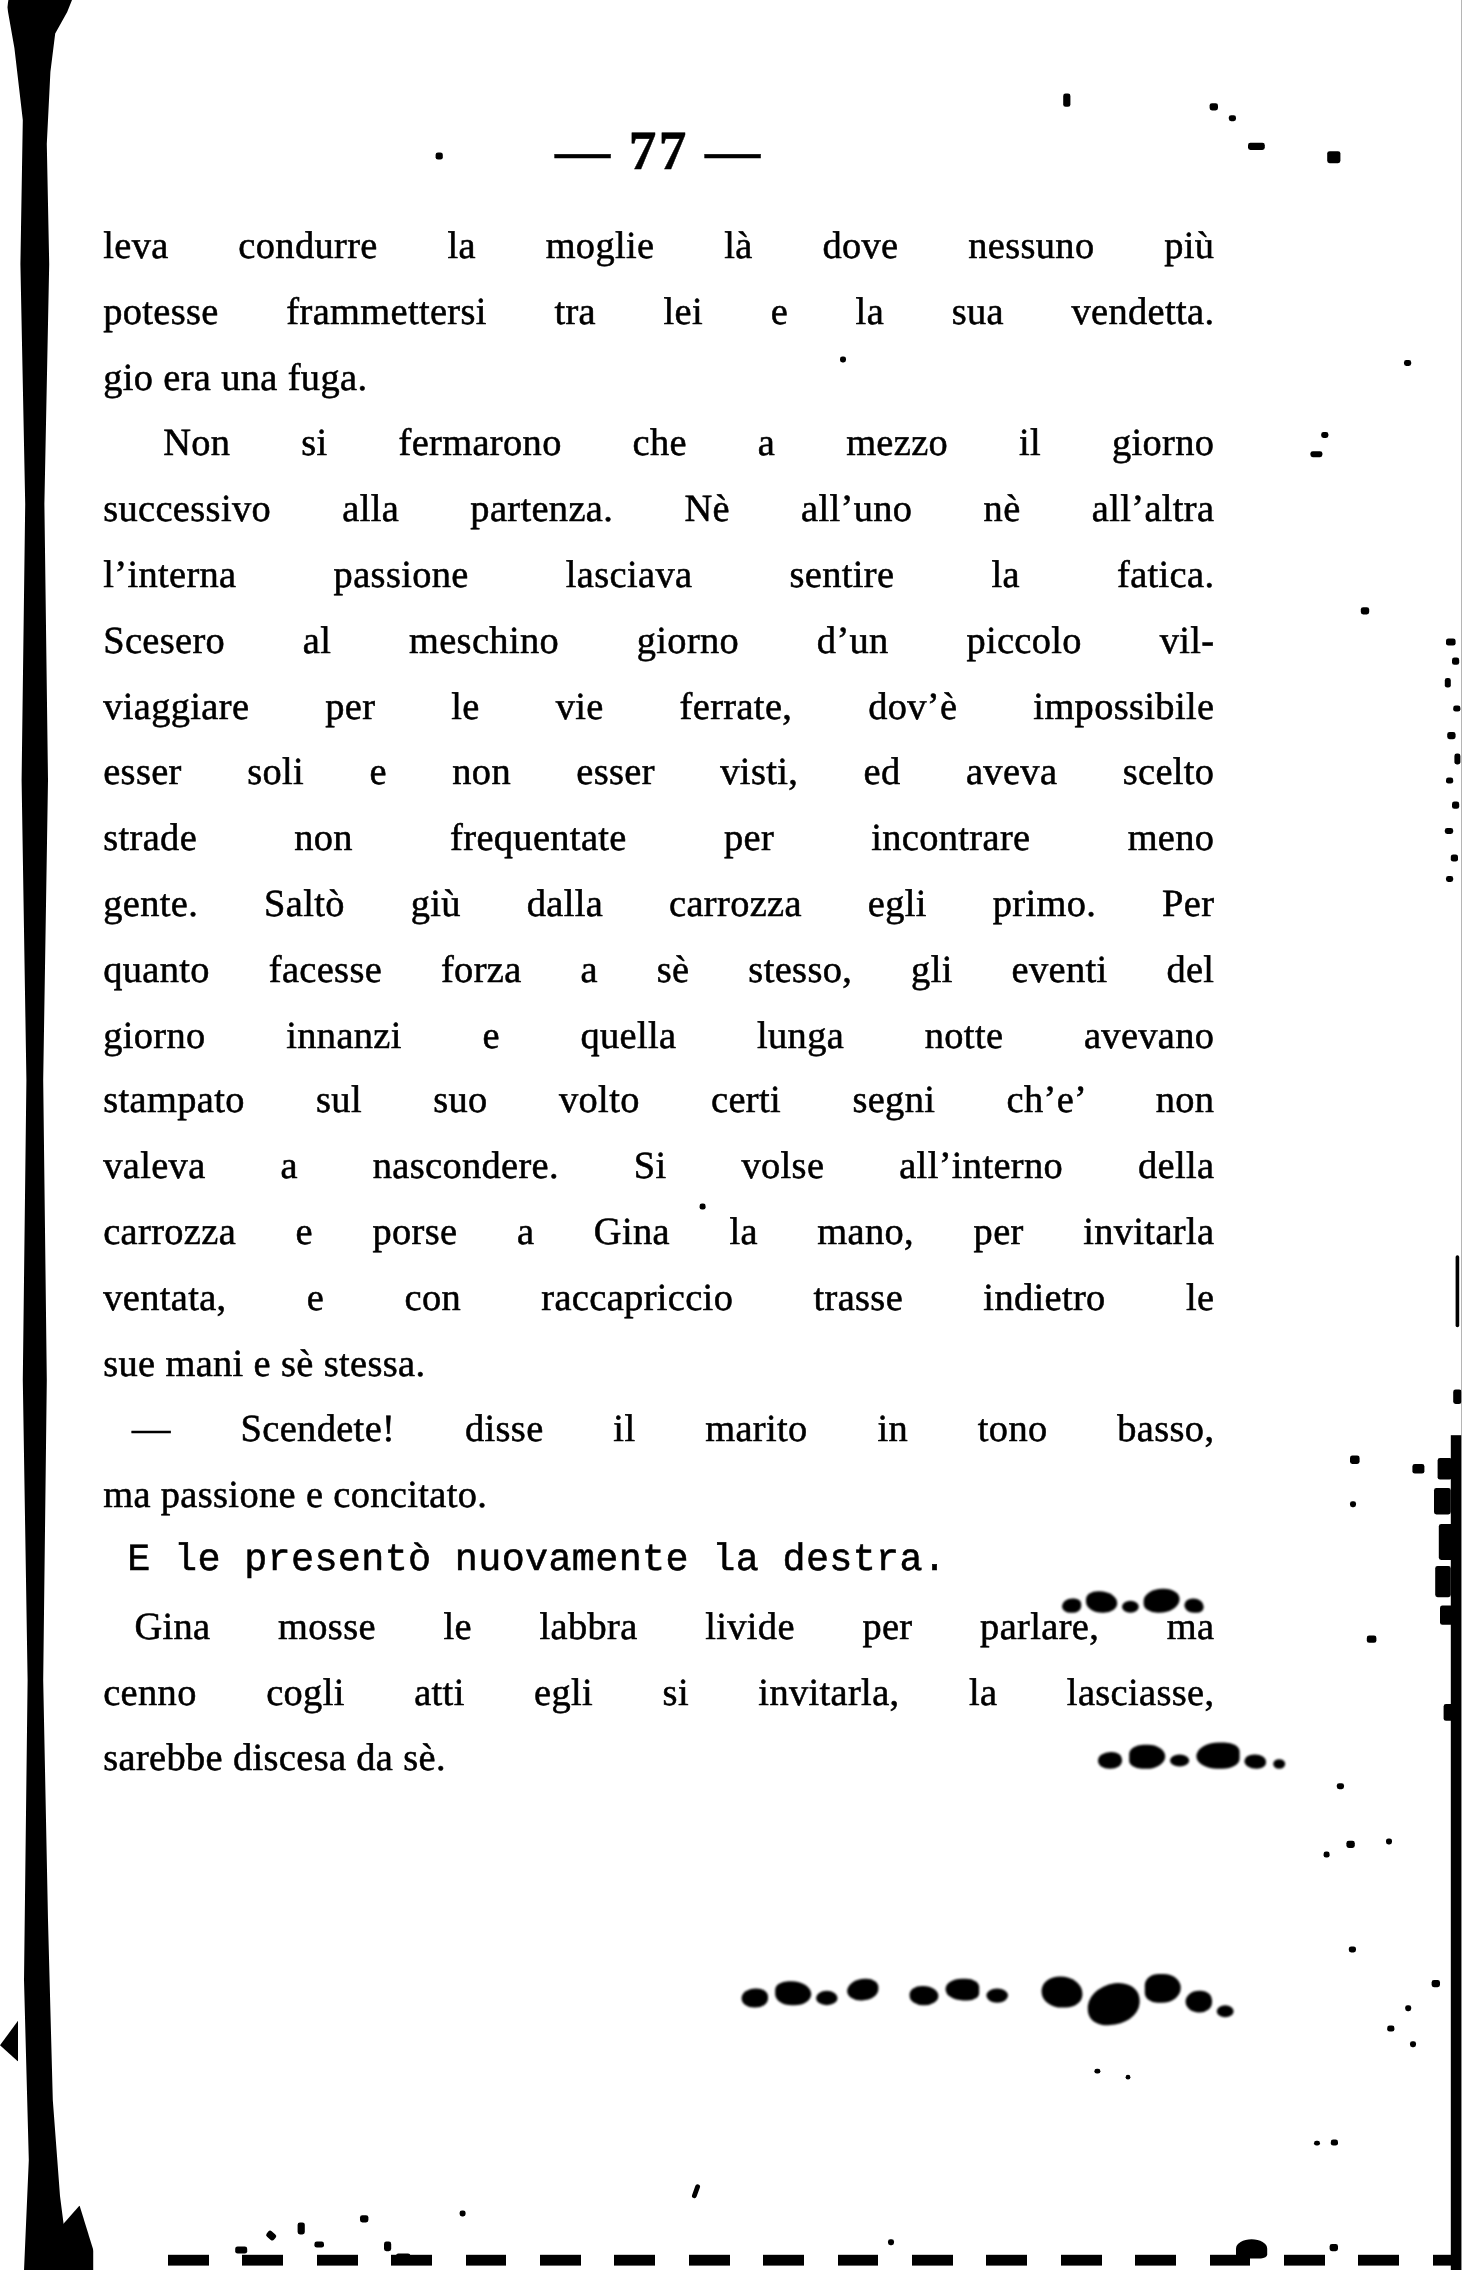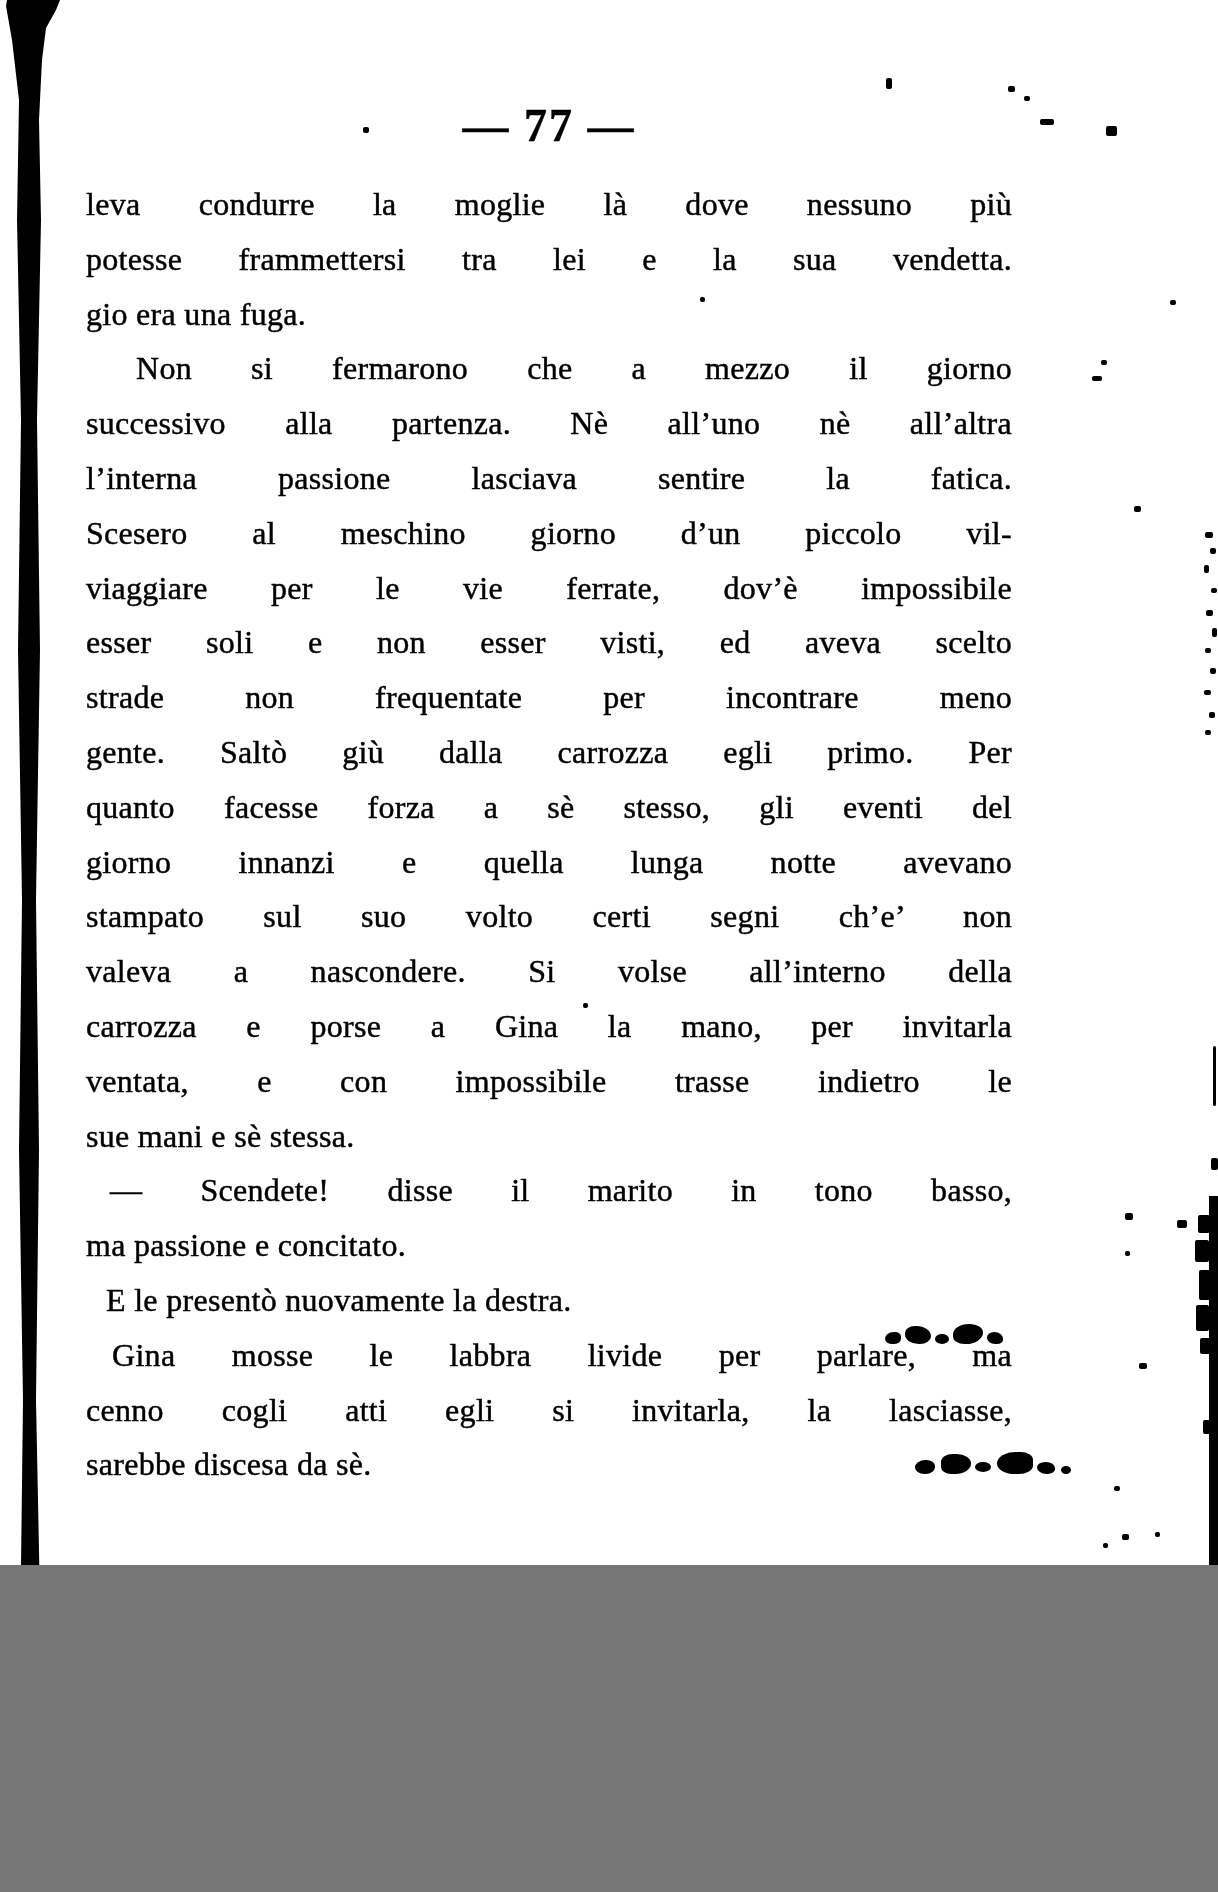--- a/index.html
+++ b/index.html
@@ -1,19 +1,19 @@
 <!DOCTYPE html>
 <html><head>
 <meta charset="utf-8">
 <title>Scanned book page</title>
 <style>
   html,body{margin:0;padding:0;background:#777;}
   .page{
     position:relative;
-    width:1218px;height:1565px;
+    width:1218px;height:1892px;
     background:#ffffff;
     overflow:hidden;
     font-family:"Liberation Serif", serif;
     color:#000;
   }
   
   .page-number{
     position:absolute;
     left:86px;top:96px;width:926px;
     text-align:center;
@@ -79,25 +79,25 @@
       <div class="line">Scesero al meschino giorno d’un piccolo vil-</div>
       <div class="line">viaggiare per le vie ferrate, dov’è impossibile</div>
       <div class="line">esser soli e non esser visti, ed aveva scelto</div>
       <div class="line">strade non frequentate per incontrare meno</div>
       <div class="line">gente. Saltò giù dalla carrozza egli primo. Per</div>
       <div class="line">quanto facesse forza a sè stesso, gli eventi del</div>
       <div class="line">giorno innanzi e quella lunga notte avevano</div>
       <div class="line">stampato sul suo volto certi segni ch’e’ non</div>
       <div class="line">valeva a nascondere. Si volse all’interno della</div>
       <div class="line">carrozza e porse a Gina la mano, per invitarla</div>
-      <div class="line">ventata, e con impossibile trasse indietro le</div>
+      <div class="line">ventata, e con raccapriccio trasse indietro le</div>
       <div class="line last">sue mani e sè stessa.</div>
       <div class="line" style="padding-left: 24px;">— Scendete! disse il marito in tono basso,</div>
       <div class="line last">ma passione e concitato.</div>
-      <div class="line last" style="padding-left: 20px;">E le presentò nuovamente la destra.</div>
+      <div class="line last" style="padding-left: 20px; font-family: Liberation Mono, monospace;">E le presentò nuovamente la destra.</div>
       <div class="line" style="padding-left: 26px;">Gina mosse le labbra livide per parlare, ma</div>
       <div class="line">cenno cogli atti egli si invitarla, la lasciasse,</div>
       <div class="line last">sarebbe discesa da sè.</div>
     </div>
 
   <div class="left-bar"></div>
   <div class="left-bar-foot"></div>
   <div class="left-bar-spur"></div>
   <div class="right-strip"></div>
   <div class="bottom-dashes"></div>

